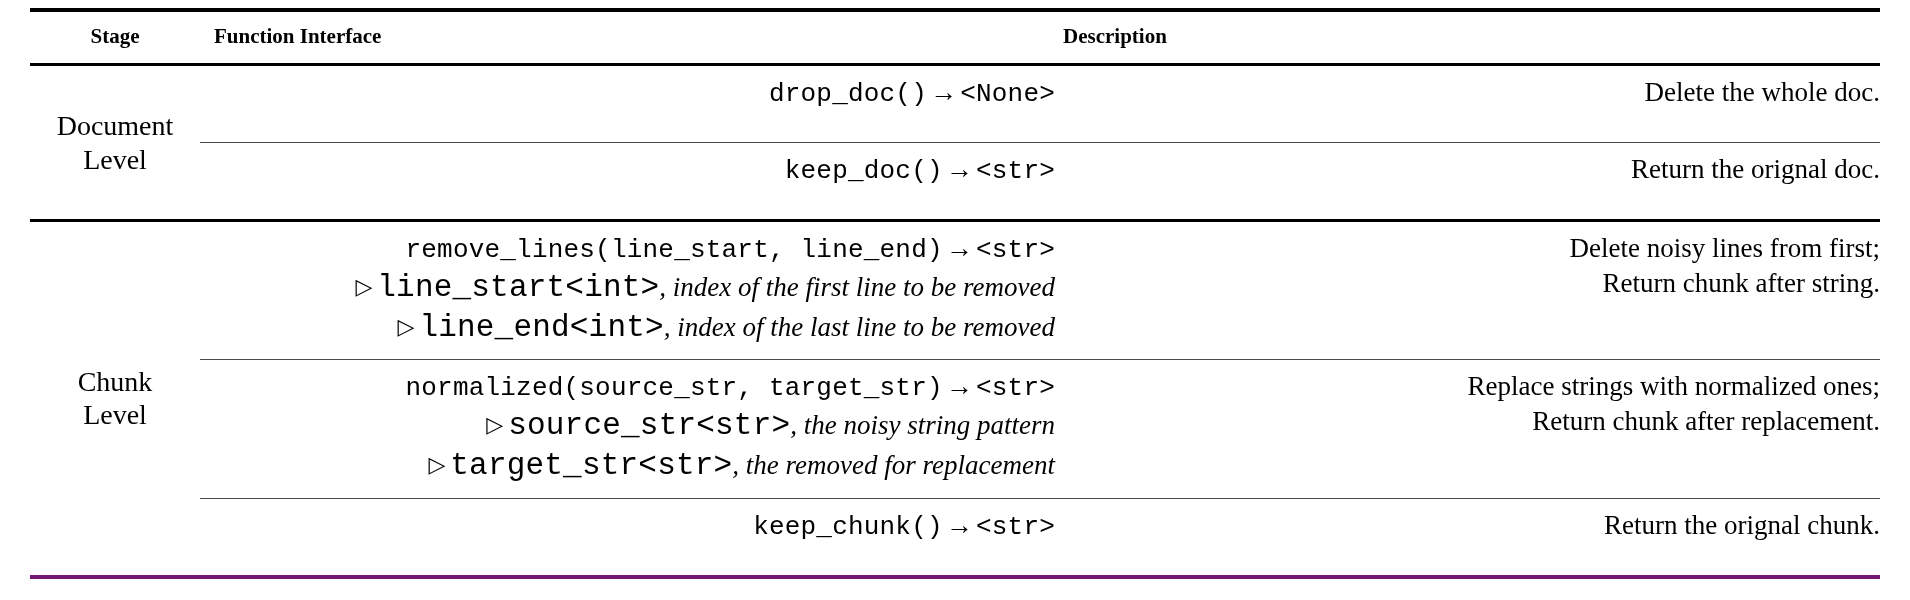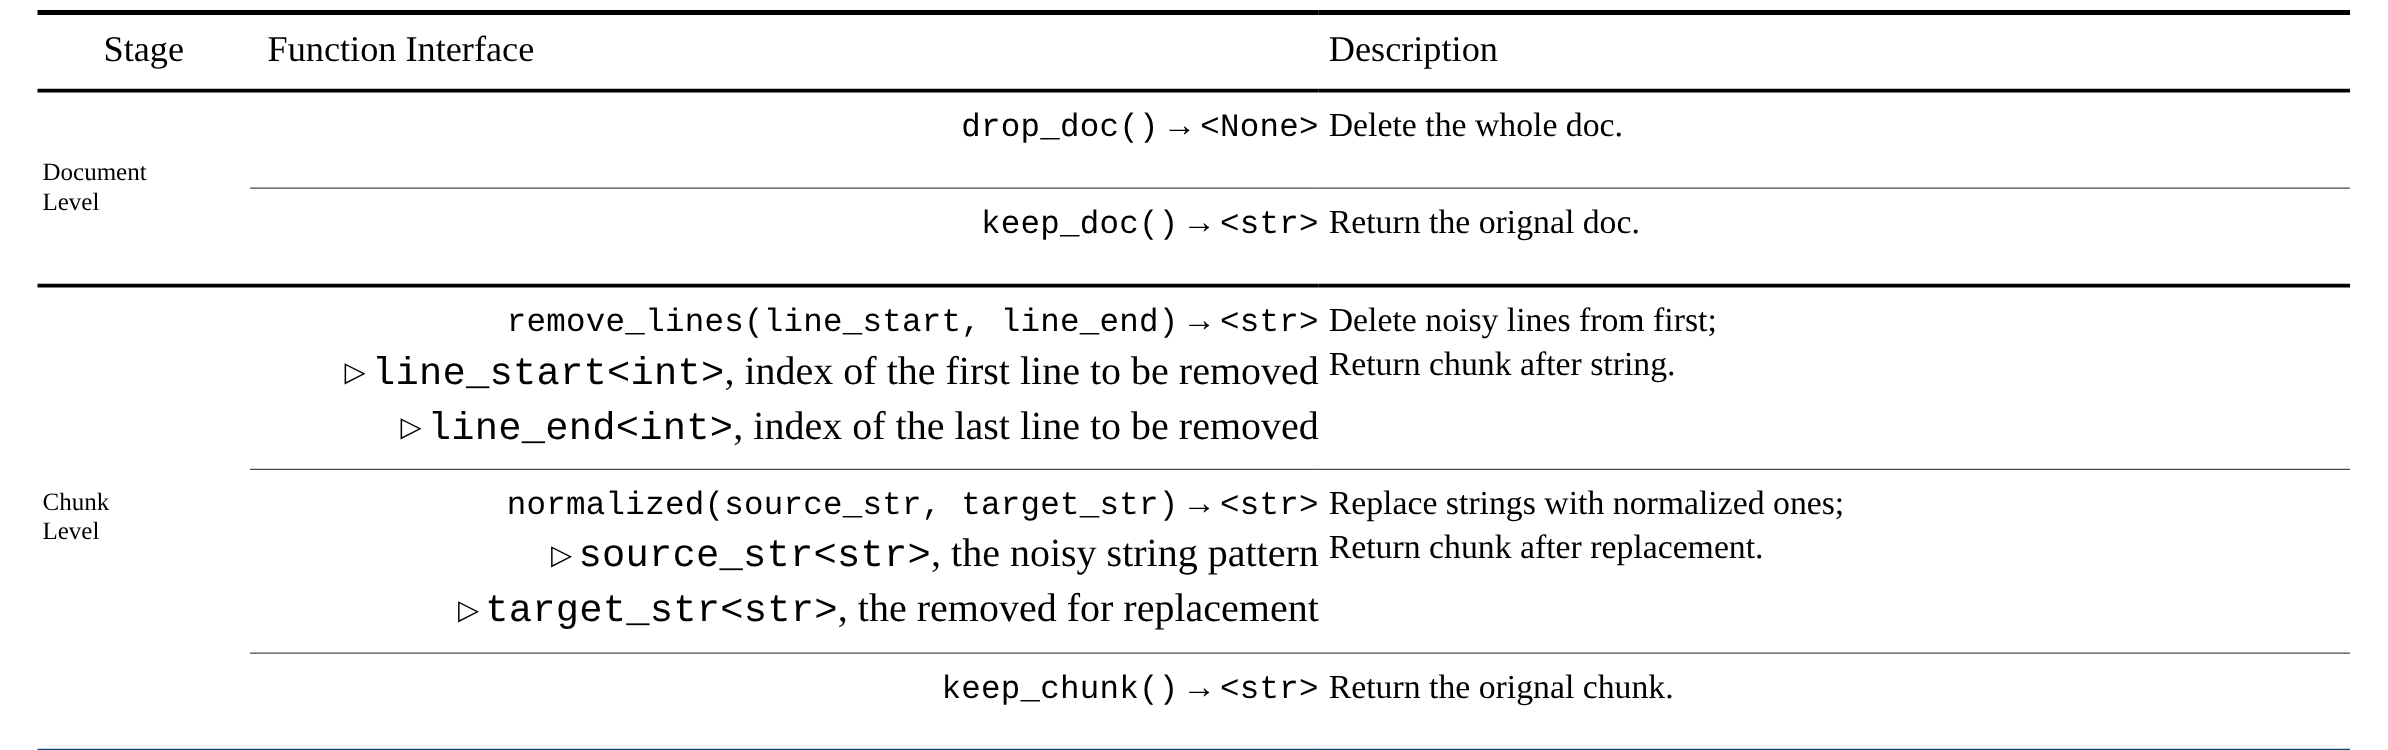--- a/index.html
+++ b/index.html
@@ -33,63 +33,65 @@
 
   
   col.c-stage { width: 170px; }
   col.c-iface { width: 855px; }
   col.c-desc  { width: 825px; }
 
   
   .rule-top    { border-top: 4px solid #000; }
   .rule-mid    { border-top: 3px solid #000; }
   .rule-thin   { border-top: 1.6px solid #4a4a4a; }
-  .rule-bottom { border-bottom: 4px solid #0c4a6e; }
+  .rule-bottom { border-bottom: 4px solid #701a75; }
 
   th, td {
     padding: 0;
     vertical-align: top;
     text-align: left;
   }
 
   
   thead th {
-    font-weight: normal;
-    font-size: 29px;
+    font-weight: bold;
+    font-size: 21px;
     line-height: 1.0;
     padding: 14px 0 16px 0;
     font-family: "Liberation Serif", "DejaVu Serif", serif;
   }
   th.h-stage {
     text-align: center;
     padding-left: 0;
   }
   th.h-iface { padding-left: 14px; }
   th.h-desc  { padding-left: 8px; margin-left: 44px; }
 
   
   td.stage-cell {
+    text-align: center;
     vertical-align: middle;
-    font-size: 20px;
+    font-size: 28px;
     line-height: 1.18;
     font-family: "Liberation Serif", "DejaVu Serif", serif;
     padding: 0 4px;
   }
   .stage-l1, .stage-l2 { display: block; white-space: nowrap; }
 
   
   td.iface-cell {
     padding: 9px 0 11px 14px;
     text-align: right;
   }
   td.desc-cell {
     padding: 9px 0 11px 8px;
     font-size: 27px;
     line-height: 1.30;
     font-family: "Liberation Serif", "DejaVu Serif", serif;
+    text-align: right;
   }
   .desc-line { display: block; white-space: nowrap; }
 
   .sig {
     display: block;
     font-family: "Liberation Mono", "DejaVu Sans Mono", monospace;
     font-size: 26px;
     letter-spacing: 0.2px;
     line-height: 1.30;
     white-space: nowrap;
@@ -114,21 +116,22 @@
     position: relative;
     top: -2px;
   }
   .param .mono {
     font-family: "Liberation Mono", "DejaVu Sans Mono", monospace;
     font-size: 31px;
     letter-spacing: 0.2px;
   }
   .param .prose {
     font-family: "Liberation Serif", "DejaVu Serif", serif;
-    font-size: 32px;
+    font-size: 27px;
+    font-style: italic;
   }
 
   
   tr.r-doc1 td, tr.r-doc2 td { height: 56px; }
   tr.r-last td { height: 56px; }
 </style>
 </head>
 <body>
 
 <div class="table-wrap">

